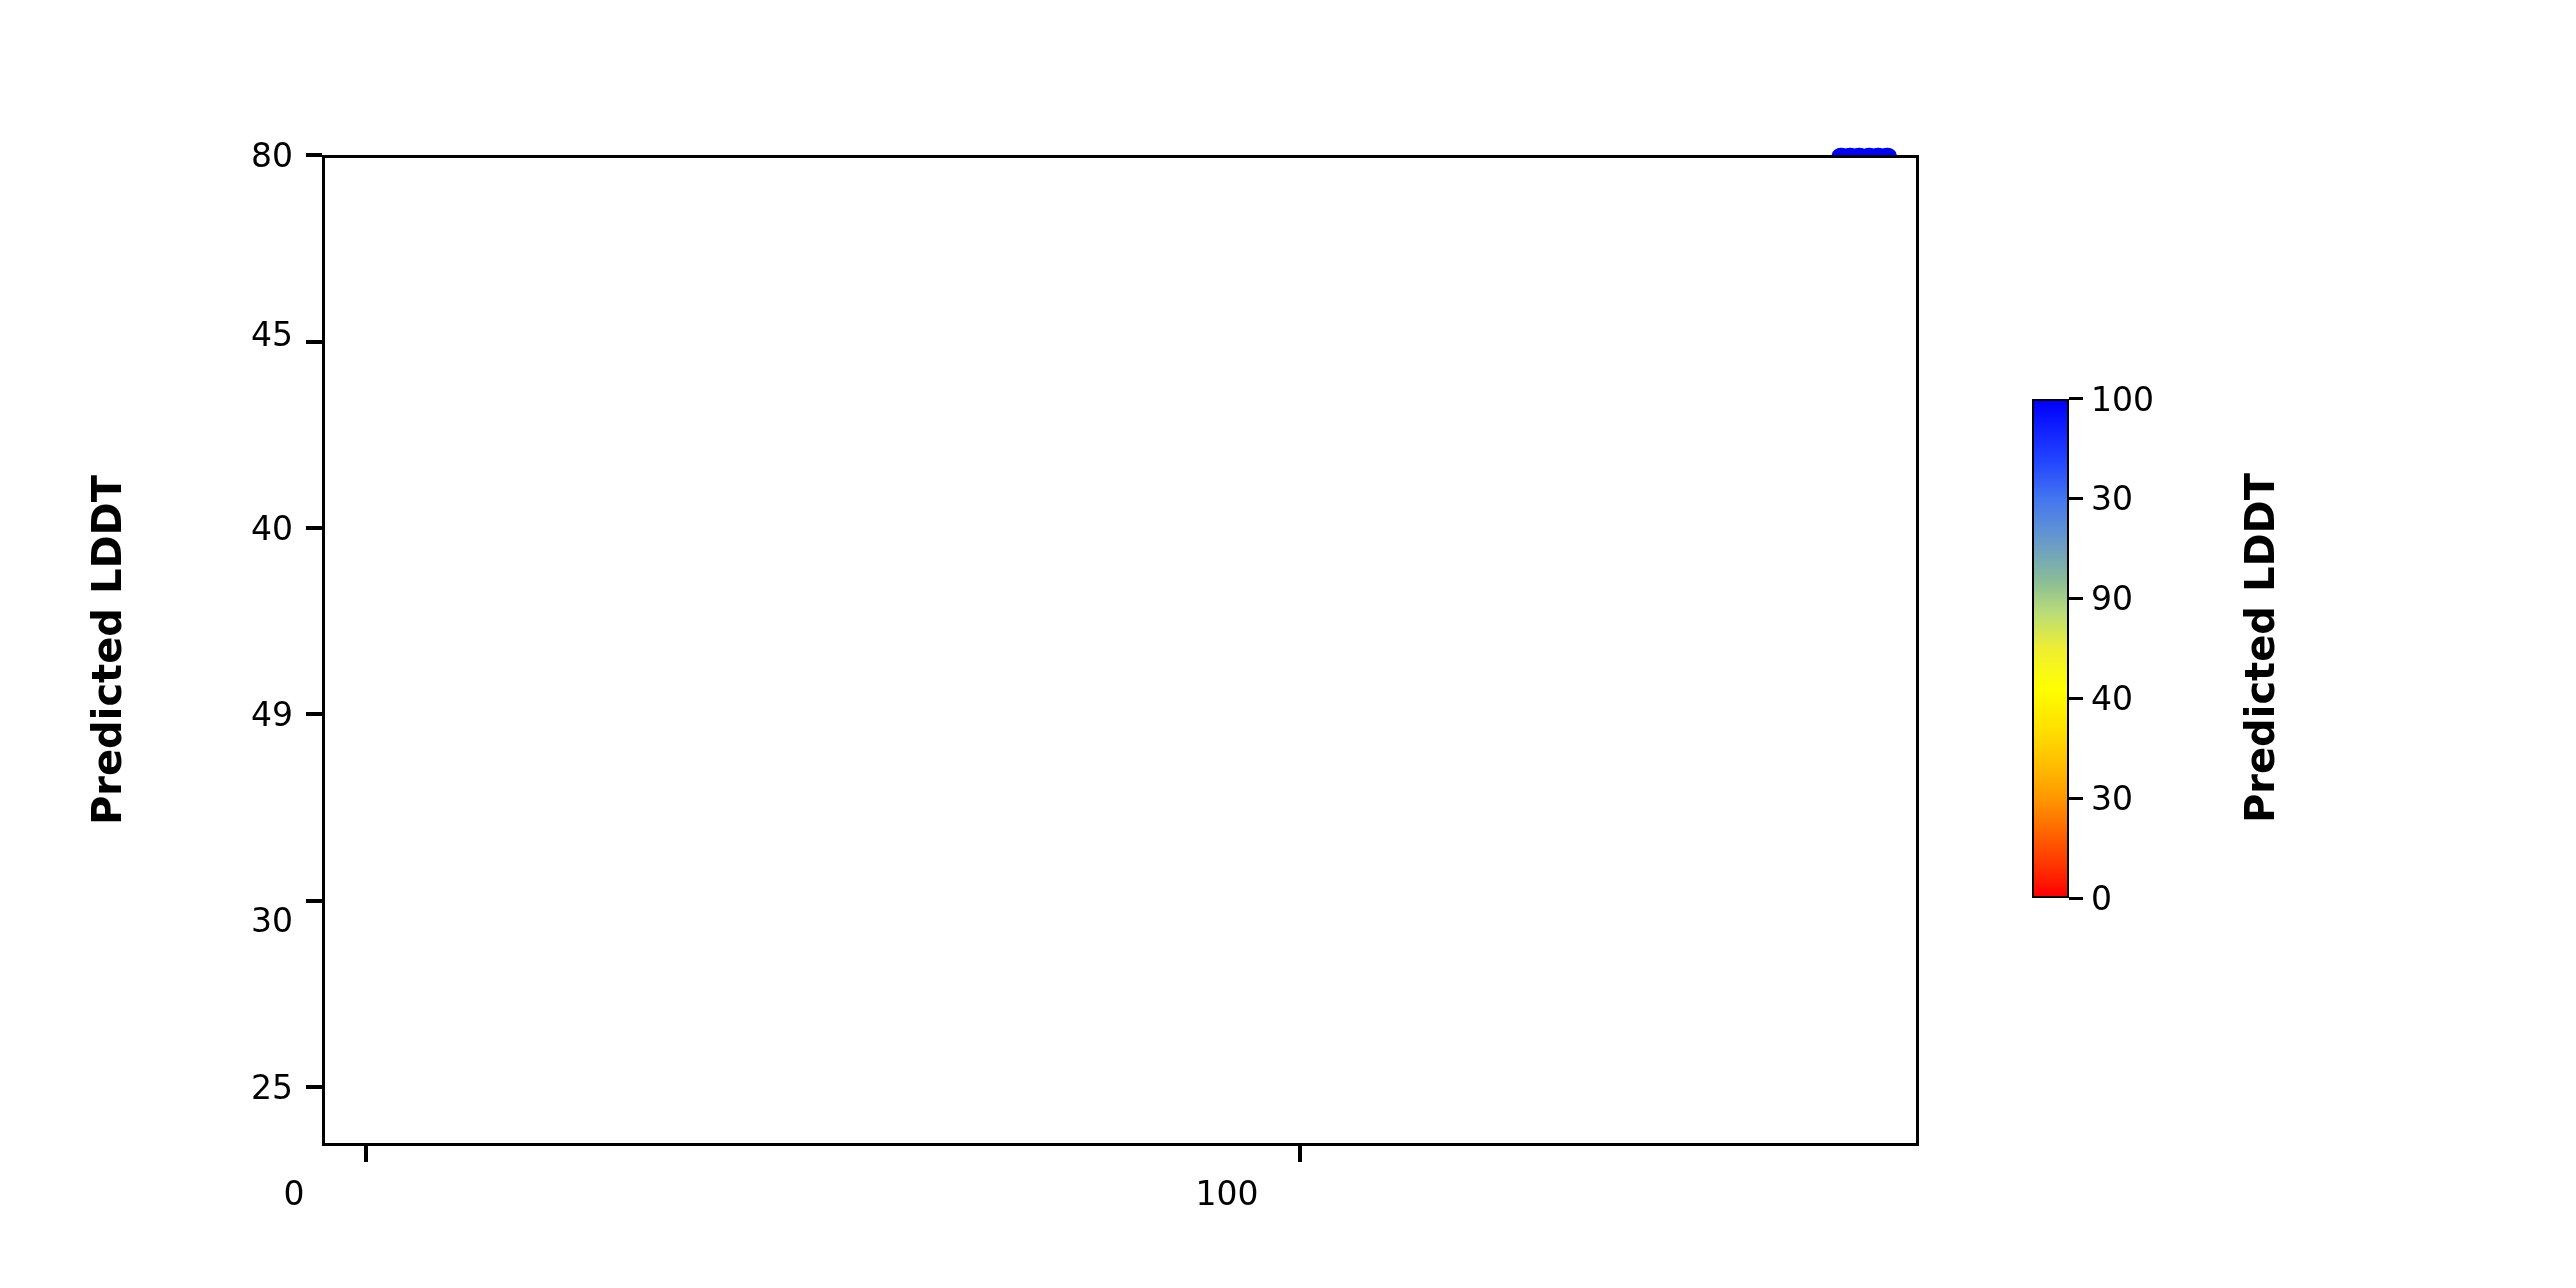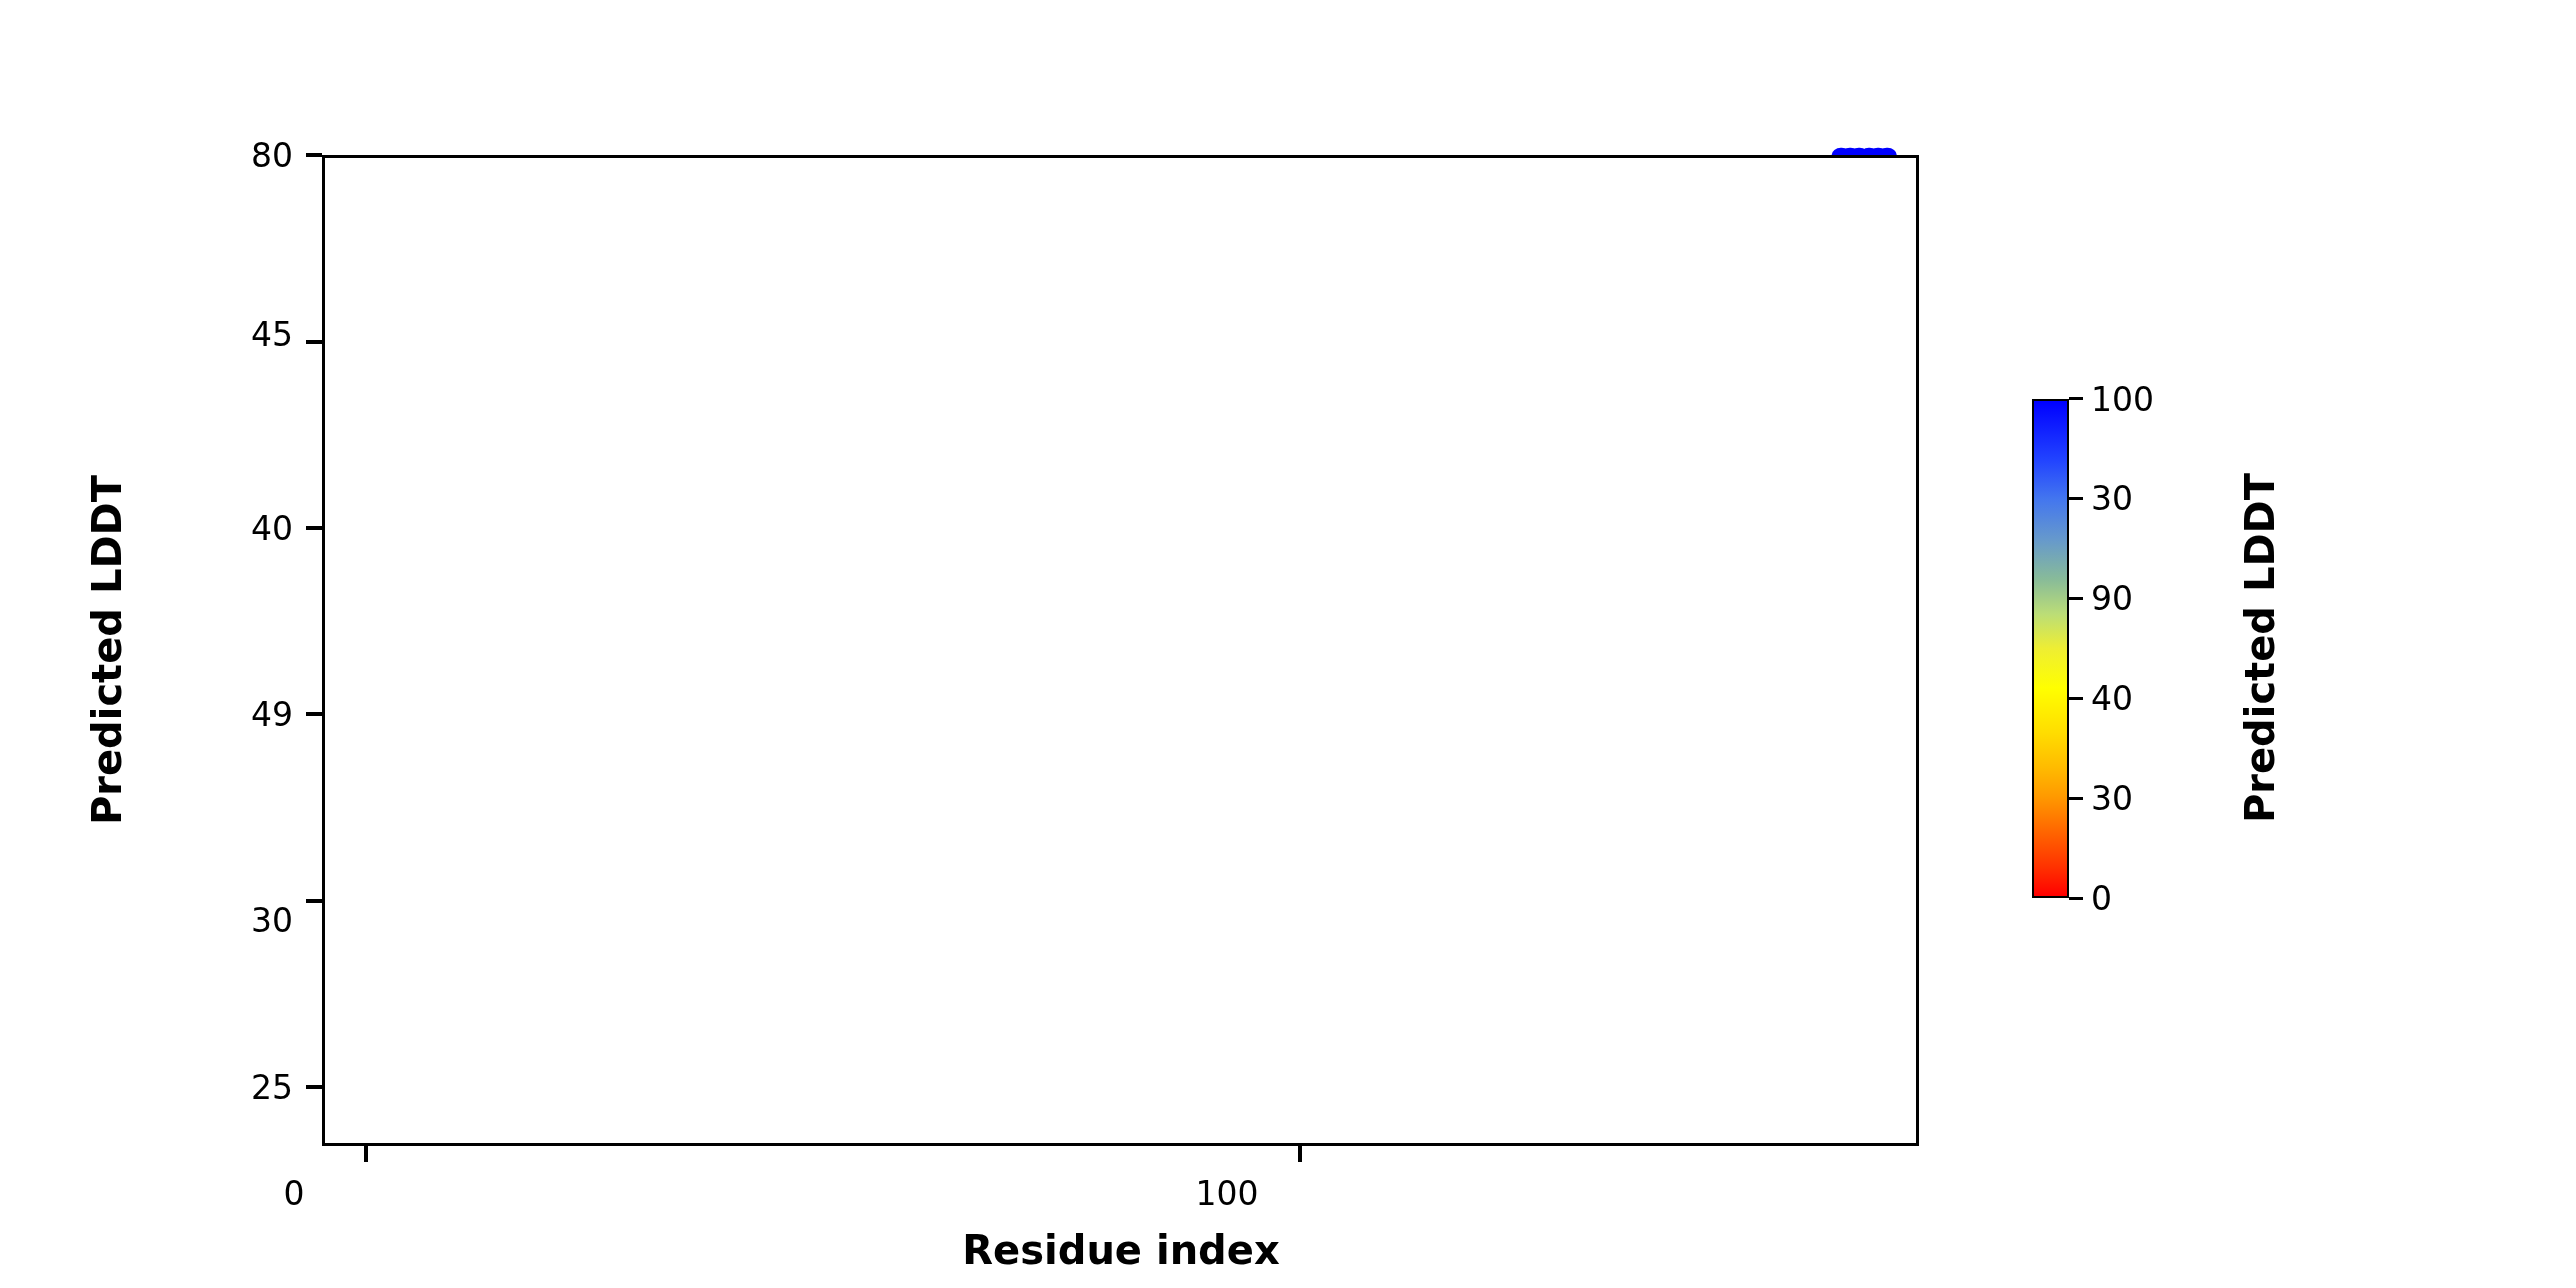--- a/index.html
+++ b/index.html
@@ -245,21 +245,20 @@
       <div class="cbtick-label" style="left: 2091px; top: 698px;">40</div>
       <div class="cbtick-mark" style="left: 2069px; top: 597px;"></div>
       <div class="cbtick-label" style="left: 2091px; top: 598px;">90</div>
       <div class="cbtick-mark" style="left: 2069px; top: 497px;"></div>
       <div class="cbtick-label" style="left: 2091px; top: 498px;">30</div>
       <div class="cbtick-mark" style="left: 2069px; top: 397px;"></div>
       <div class="cbtick-label" style="left: 2091px; top: 399px;">100</div>
     </div>
 
   <div id="y-axis-title">Predicted LDDT</div>
-  <div id="x-axis-title">Residue index</div>
 
   <div id="colorbar-group">
     <div id="colorbar-bar"></div>
   </div>
   <div id="colorbar-title">Predicted LDDT</div>
 
 </div>
 
 
 </body></html>

